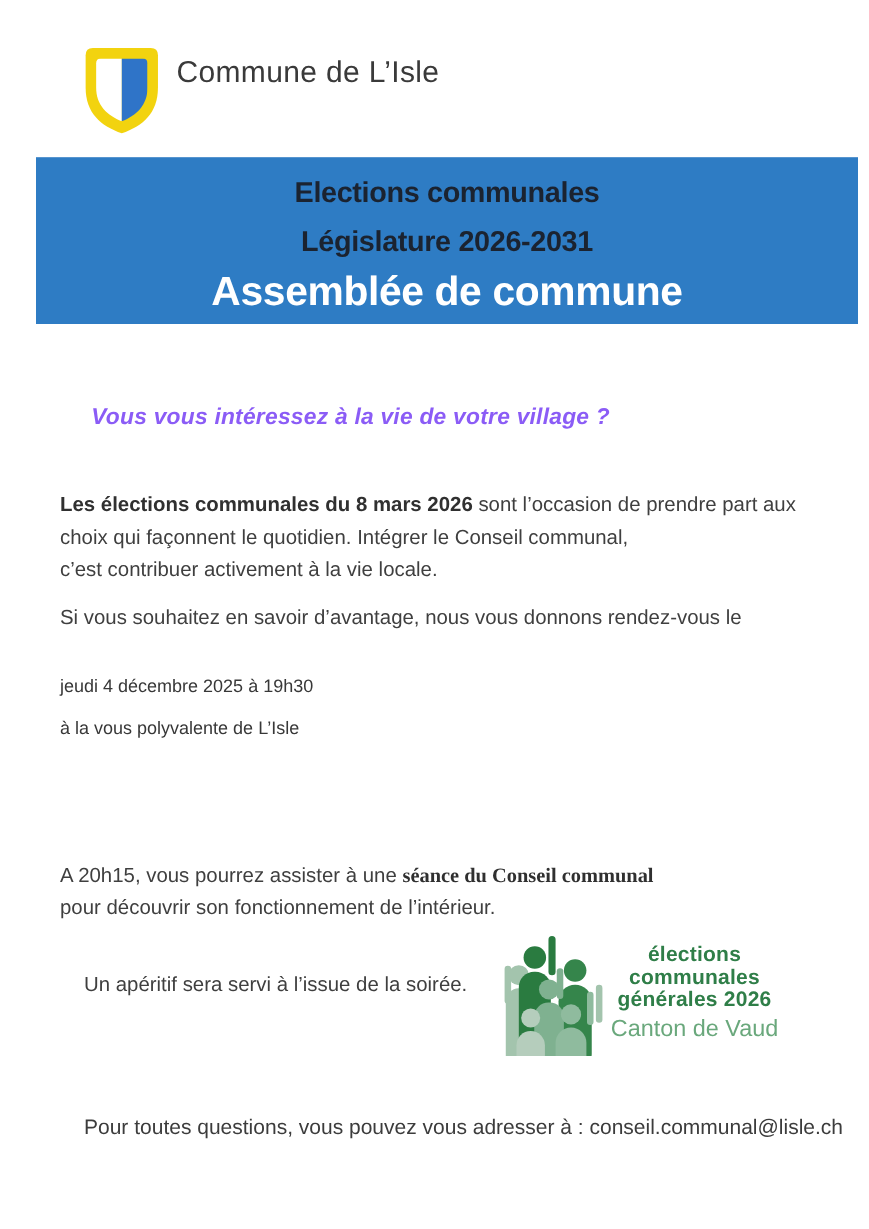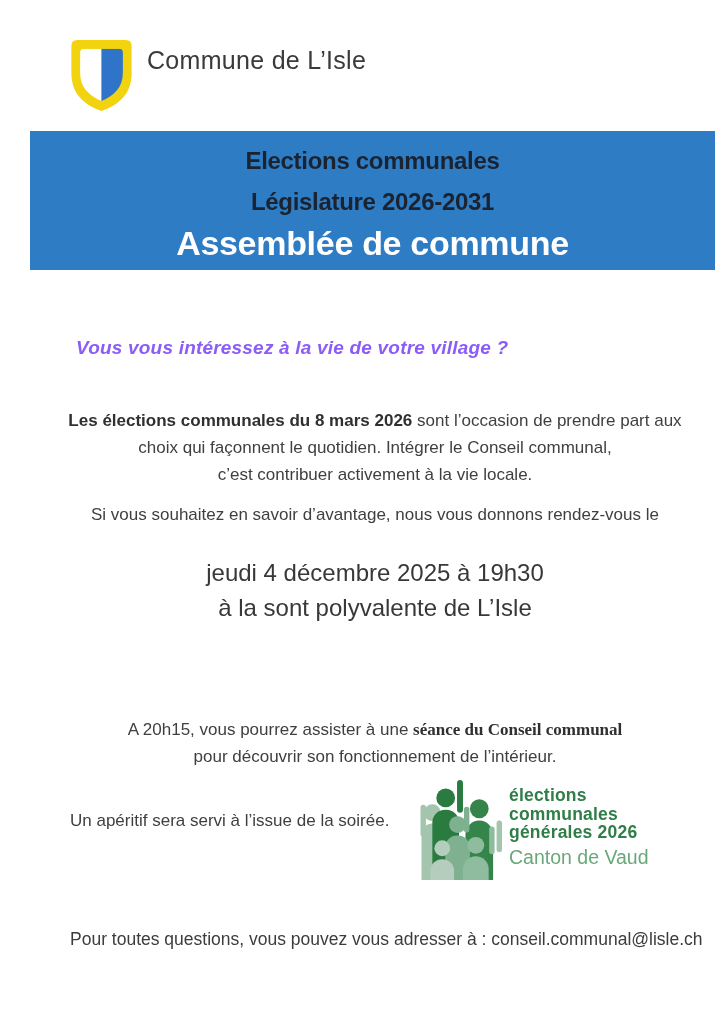--- a/index.html
+++ b/index.html
@@ -36,42 +36,42 @@
   }
 
   
   .hook {
     position: absolute; left: 76px; top: 337px;
     font-size: 19px; font-weight: 700; font-style: italic; color: #8b5cf6;
     letter-spacing: 0.2px;
   }
   .para {
     position: absolute; left: 50px; width: 650px;
-    text-align: center; font-size: 17px; line-height: 27px; color: #3f3f3f;
+    text-align: left; font-size: 17px; line-height: 27px; color: #3f3f3f;
   }
   .p1 { top: 407px; }
   .p2 { top: 501px; }
-  .event { top: 555px; font-size: 24px; line-height: 35px; color: #383838; }
+  .event { top: 555px; font-size: 15px; line-height: 35px; color: #383838; }
   .p3 { top: 631px; line-height: 29px; }
   .p4 { top: 716px; }
   .aperitif {
     position: absolute; left: 70px; top: 811px;
     font-size: 17px; color: #3f3f3f;
   }
   .contact {
     position: absolute; left: 70px; top: 929px;
     font-size: 17.5px; color: #3c3c3c; text-align: right;
   }
 
   
   .people-icon { position: absolute; left: 420px; top: 779px; width: 83px; height: 101px; }
   .logo-text { position: absolute; left: 509px; top: 786px; }
   .logo-text .green-bold {
     font-size: 17.5px; line-height: 18.5px; font-weight: 700;
-    color: #2f7e48; letter-spacing: 0.2px;
+    color: #2f7e48; letter-spacing: 0.2px; text-align: center;
   }
   .logo-text .canton {
     margin-top: 4px; font-size: 19.5px; line-height: 22px;
     font-weight: 400; color: #6aa87c;
   }
 </style>
 </head>
 <body>
 
 <div class="page">
@@ -99,21 +99,21 @@
   <div class="para p1">
     <span style="font-weight:700;color:#303030;">Les élections communales du 8 mars 2026</span><span> sont l’occasion de prendre part aux</span><br>
     <span>choix qui façonnent le quotidien. Intégrer le Conseil communal,</span><br>
     <span>c’est contribuer activement à la vie locale.</span>
   </div>
 
   <div class="para p2">Si vous souhaitez en savoir d’avantage, nous vous donnons rendez-vous le</div>
 
   <div class="para event">
     <span>jeudi 4 décembre 2025 à 19h30</span><br>
-    <span>à la sont polyvalente de L’Isle</span>
+    <span>à la vous polyvalente de L’Isle</span>
   </div>
 
   <div class="para p3">
     <br>
   </div>
 
   <div class="para p4">
     <span>A 20h15, vous pourrez assister à une </span><span style="font-weight:700;color:#303030;font-family:Liberation Serif, serif;">séance du Conseil communal</span><br>
     <span>pour découvrir son fonctionnement de l’intérieur.</span>
   </div>

